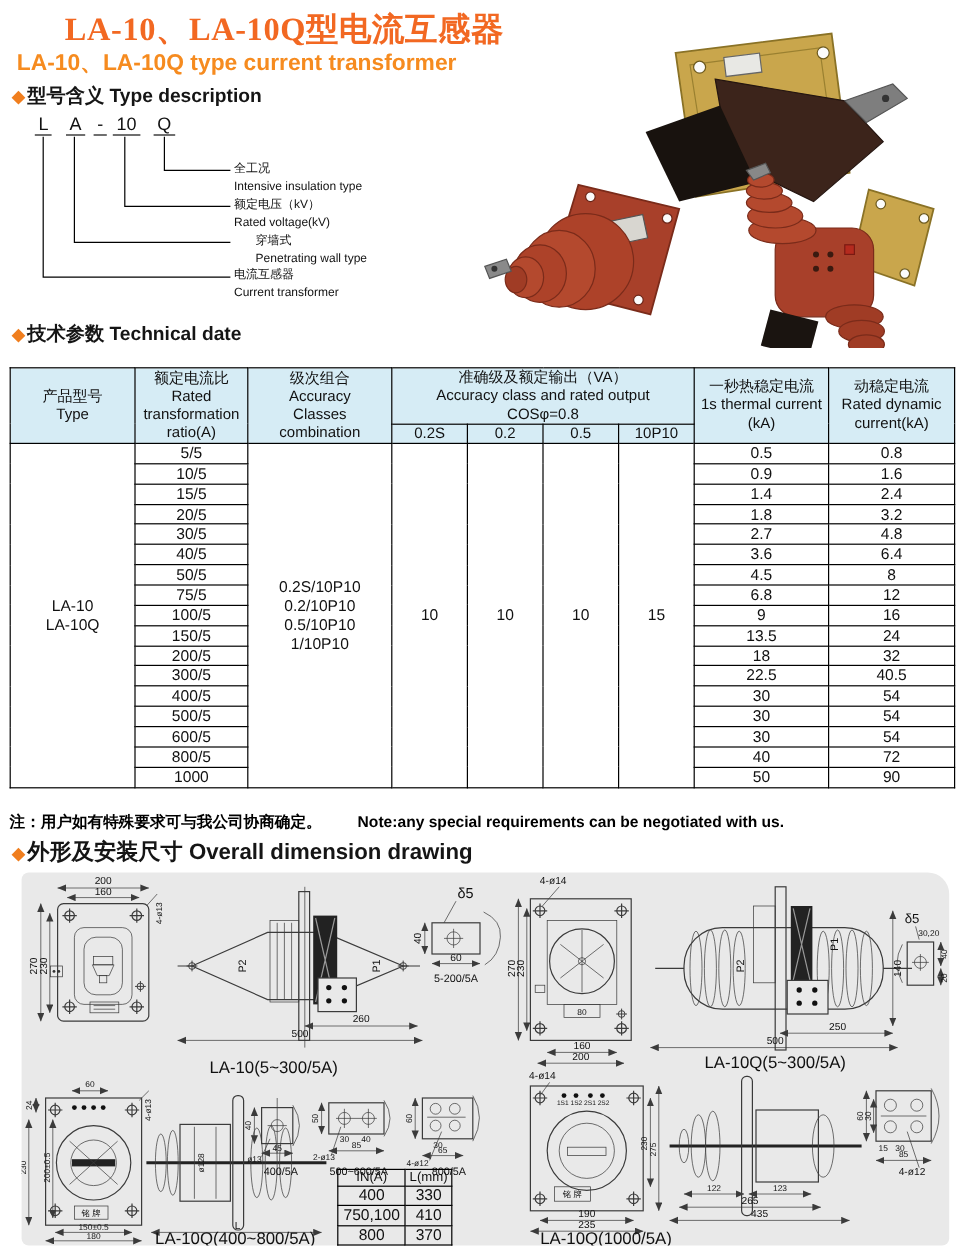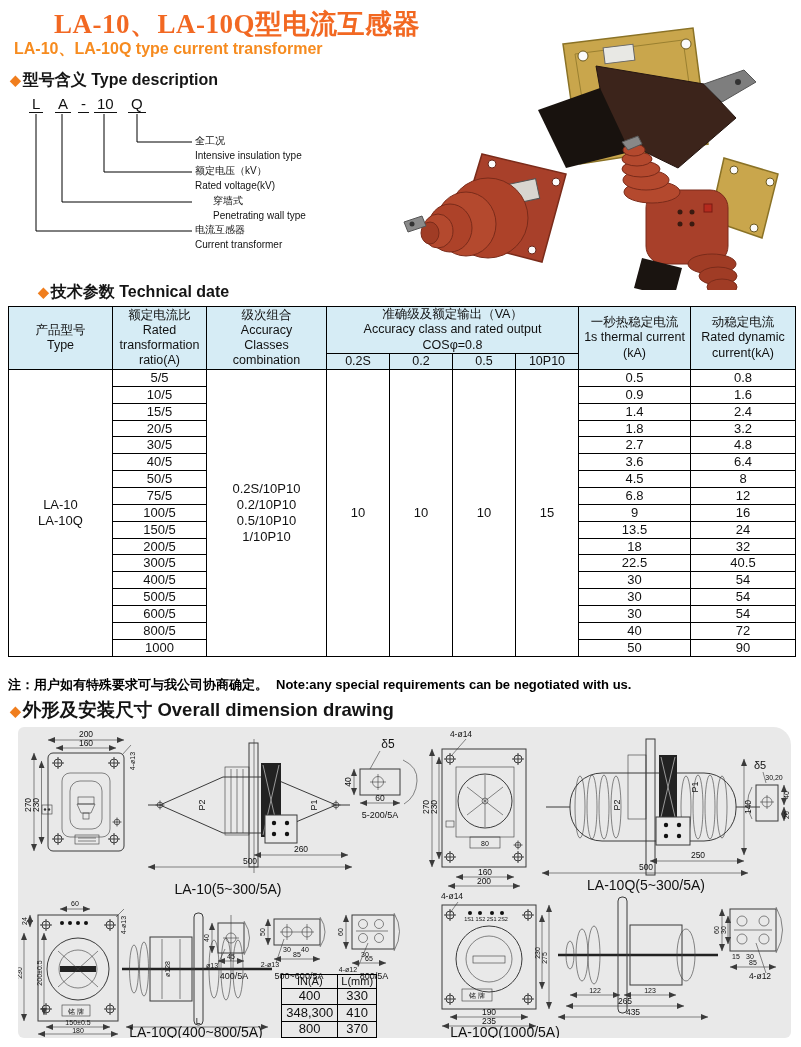--- a/index.html
+++ b/index.html
@@ -1,37 +1,37 @@
 <!DOCTYPE html>
 <html><head>
 <meta charset="utf-8">
 <style>
   html,body{margin:0;padding:0;background:#fff;}
   .page{position:relative;width:801px;height:1047px;background:#fff;overflow:hidden;
         font-family:"Liberation Sans",sans-serif;color:#111;}
   
   .title{position:absolute;left:14px;top:6px;font-family:"Liberation Serif",serif;
          font-weight:bold;font-size:27px;color:#f26822;letter-spacing:.5px;margin-left:40px;}
-  .subtitle{position:absolute;left:14px;top:39px;font-weight:bold;font-size:16px;color:#f68b1f;}
+  .subtitle{position:absolute;left:14px;top:39px;font-weight:bold;font-size:19px;color:#f68b1f;}
   .sec-h{position:absolute;font-weight:bold;font-size:16px;color:#151515;}
   .sec-h .dia{color:#f07e1e;font-size:14px;margin-right:2px;}
   .sec-h.big{font-size:18.5px;}
   
   .code-ch{position:absolute;font-size:15px;color:#111;border-bottom:1.5px solid #111;
            padding:0 3px;line-height:16px;}
   .tdlabel{position:absolute;left:195px;font-size:10px;line-height:15px;color:#111;}
   
   table.tech{position:absolute;left:8px;top:306px;border-collapse:collapse;table-layout:fixed;
              width:787px;font-size:12.5px;text-align:center;}
   table.tech td,table.tech th{border:1px solid #000;padding:0 1px;font-weight:normal;line-height:1.22;}
   table.tech thead td{background:#d6ecf5;}
   .ml{white-space:pre-line;}
   tbody td{height:15.6px;font-size:13px;}
   .note{position:absolute;left:8px;top:676px;font-size:13px;font-weight:bold;color:#000;}
-  .note .en{margin-left:8px;text-align:center;}
+  .note .en{margin-left:30px;text-align:center;}
   
   .panel{position:absolute;left:18px;top:727px;width:773px;height:311px;background:#e9e9e9;
          border-radius:6px 18px 6px 6px;}
   svg text{font-family:"Liberation Sans",sans-serif;}
   .ln{fill:none;stroke:#3b3b3b;stroke-width:1;}
   .tn{fill:none;stroke:#3b3b3b;stroke-width:.6;}
   .dim{stroke:#3b3b3b;stroke-width:.6;marker-start:url(#ar);marker-end:url(#ar);}
   .cl{stroke:#000;stroke-width:1;fill:none;}
   .ax{stroke:#222;stroke-width:2.4;}
   .blk{fill:#222;stroke:none;}
@@ -133,21 +133,21 @@
       <ellipse cx="128" cy="141" rx="15" ry="8" fill="#a03c25" stroke="#7a2b1a"></ellipse>
       <polygon points="48,112 88,122 80,152 40,142" fill="#1a1410"></polygon>
       <circle cx="86" cy="66" r="2.5" fill="#3a1a10"></circle>
         <circle cx="98" cy="66" r="2.5" fill="#3a1a10"></circle>
       <circle cx="86" cy="78" r="2.5" fill="#3a1a10"></circle>
         <circle cx="98" cy="78" r="2.5" fill="#3a1a10"></circle>
       <rect x="110" y="58" width="8" height="8" fill="#b52a1e" stroke="#7a1a12"></rect>
     </g>
   </svg>
 
-  <div class="sec-h" style="left:10px;top:282px;margin-left:28px;">
+  <div class="sec-h" style="left:10px;top:268px;">
     <span class="dia">◆</span><span>技术参数 Technical date</span>
   </div>
 
   <table class="tech">
     <colgroup>
       <col style="width:104px">
         <col style="width:94px">
         <col style="width:120px">
       <col style="width:63px">
         <col style="width:63px">
@@ -624,21 +624,21 @@
     <tbody>
         <tr>
       <th>IN(A)</th>
       <th>L(mm)</th>
     </tr>
     <tr>
           <td>400</td>
           <td>330</td>
         </tr>
     <tr>
-          <td>348,300</td>
+          <td>750,100</td>
           <td>410</td>
         </tr>
     <tr>
           <td>800</td>
           <td>370</td>
         </tr>
   </tbody>
     </table>
 
 </div>

